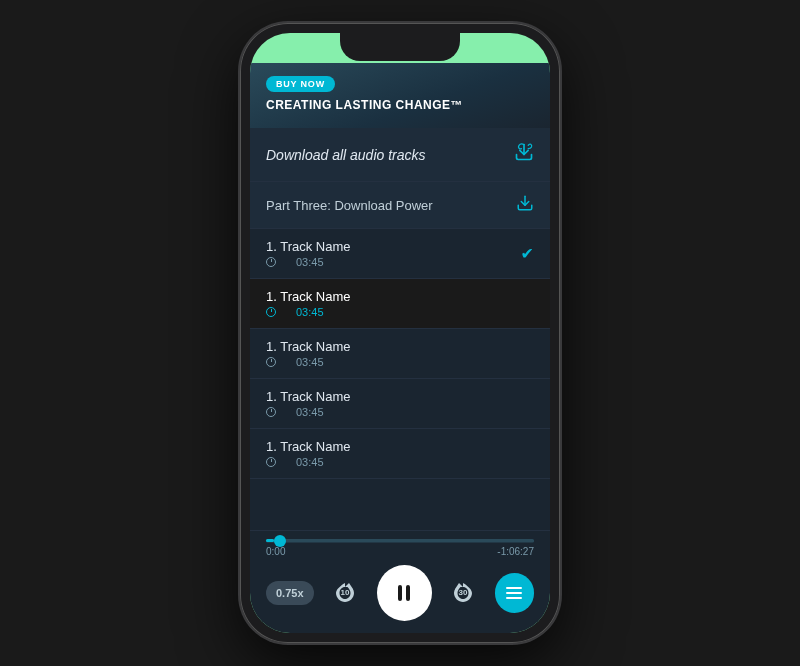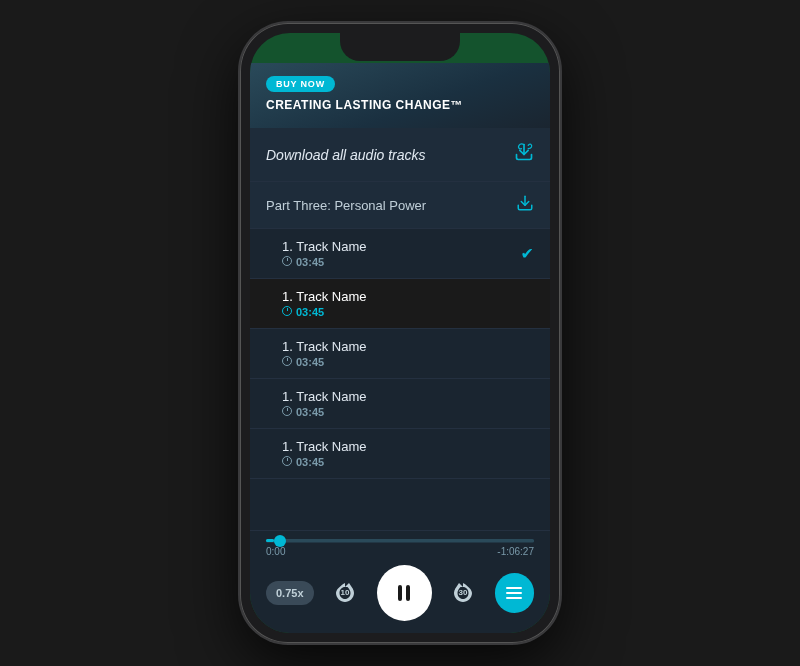--- a/index.html
+++ b/index.html
@@ -19,21 +19,21 @@
       background: #1c1c1e;
       border-radius: 48px;
       padding: 10px;
       box-shadow: 0 0 0 2px #3a3a3c, 0 20px 60px rgba(0,0,0,0.8), inset 0 0 0 1px #555;
       position: relative;
     }
 
     .phone-inner {
       width: 100%;
       height: 100%;
-      background: #14532d;
+      background: #86efac;
       border-radius: 40px;
       overflow: hidden;
       position: relative;
       display: flex;
       flex-direction: column;
     }
 
     
     .notch {
       position: absolute;
@@ -145,38 +145,37 @@
       cursor: pointer;
     }
 
     .track-item.active {
       background: #1a1a1a;
     }
 
     .track-left {
       display: flex;
       flex-direction: column;
-      margin-left: 16px;
     }
 
     .track-number-name {
       color: #e0e8f0;
       font-size: 13px;
       font-weight: 500;
     }
 
     .track-item.active .track-number-name {
       color: #ffffff;
     }
 
     .track-meta {
       display: flex;
-      gap: 4px;
+      align-items: center;
+      gap: 20px;
       margin-top: 2px;
-      font-weight: bold;
     }
 
     .track-duration {
       color: #7a9aaa;
       font-size: 11px;
     }
 
     .track-item.active .track-duration {
       color: #00b8d4;
     }
@@ -380,21 +379,21 @@
             <path d="M21 15v4a2 2 0 0 1-2 2H5a2 2 0 0 1-2-2v-4"></path>
             <polyline points="7 10 12 15 17 10"></polyline>
             <line x1="12" y1="15" x2="12" y2="3"></line>
             <path d="M12 3 C12 3, 8 1, 6 4 C4 7, 7 9, 9 8" stroke="#00b8d4" stroke-width="1.5" fill="none"></path>
             <path d="M17 4 C19 1, 22 3, 21 6 C20 8, 18 8, 17 8" stroke="#00b8d4" stroke-width="1.5" fill="none"></path>
           </svg>
         </span>
       </div>
 
       <div class="section-header">
-        <span class="section-title">Part Three: Personal Power</span>
+        <span class="section-title">Part Three: Download Power</span>
         <span>
           <svg width="18" height="18" viewBox="0 0 24 24" fill="none" stroke="#00b8d4" stroke-width="2" stroke-linecap="round" stroke-linejoin="round">
             <path d="M21 15v4a2 2 0 0 1-2 2H5a2 2 0 0 1-2-2v-4"></path>
             <polyline points="7 10 12 15 17 10"></polyline>
             <line x1="12" y1="15" x2="12" y2="3"></line>
           </svg>
         </span>
       </div>
 
       <div class="track-item">

